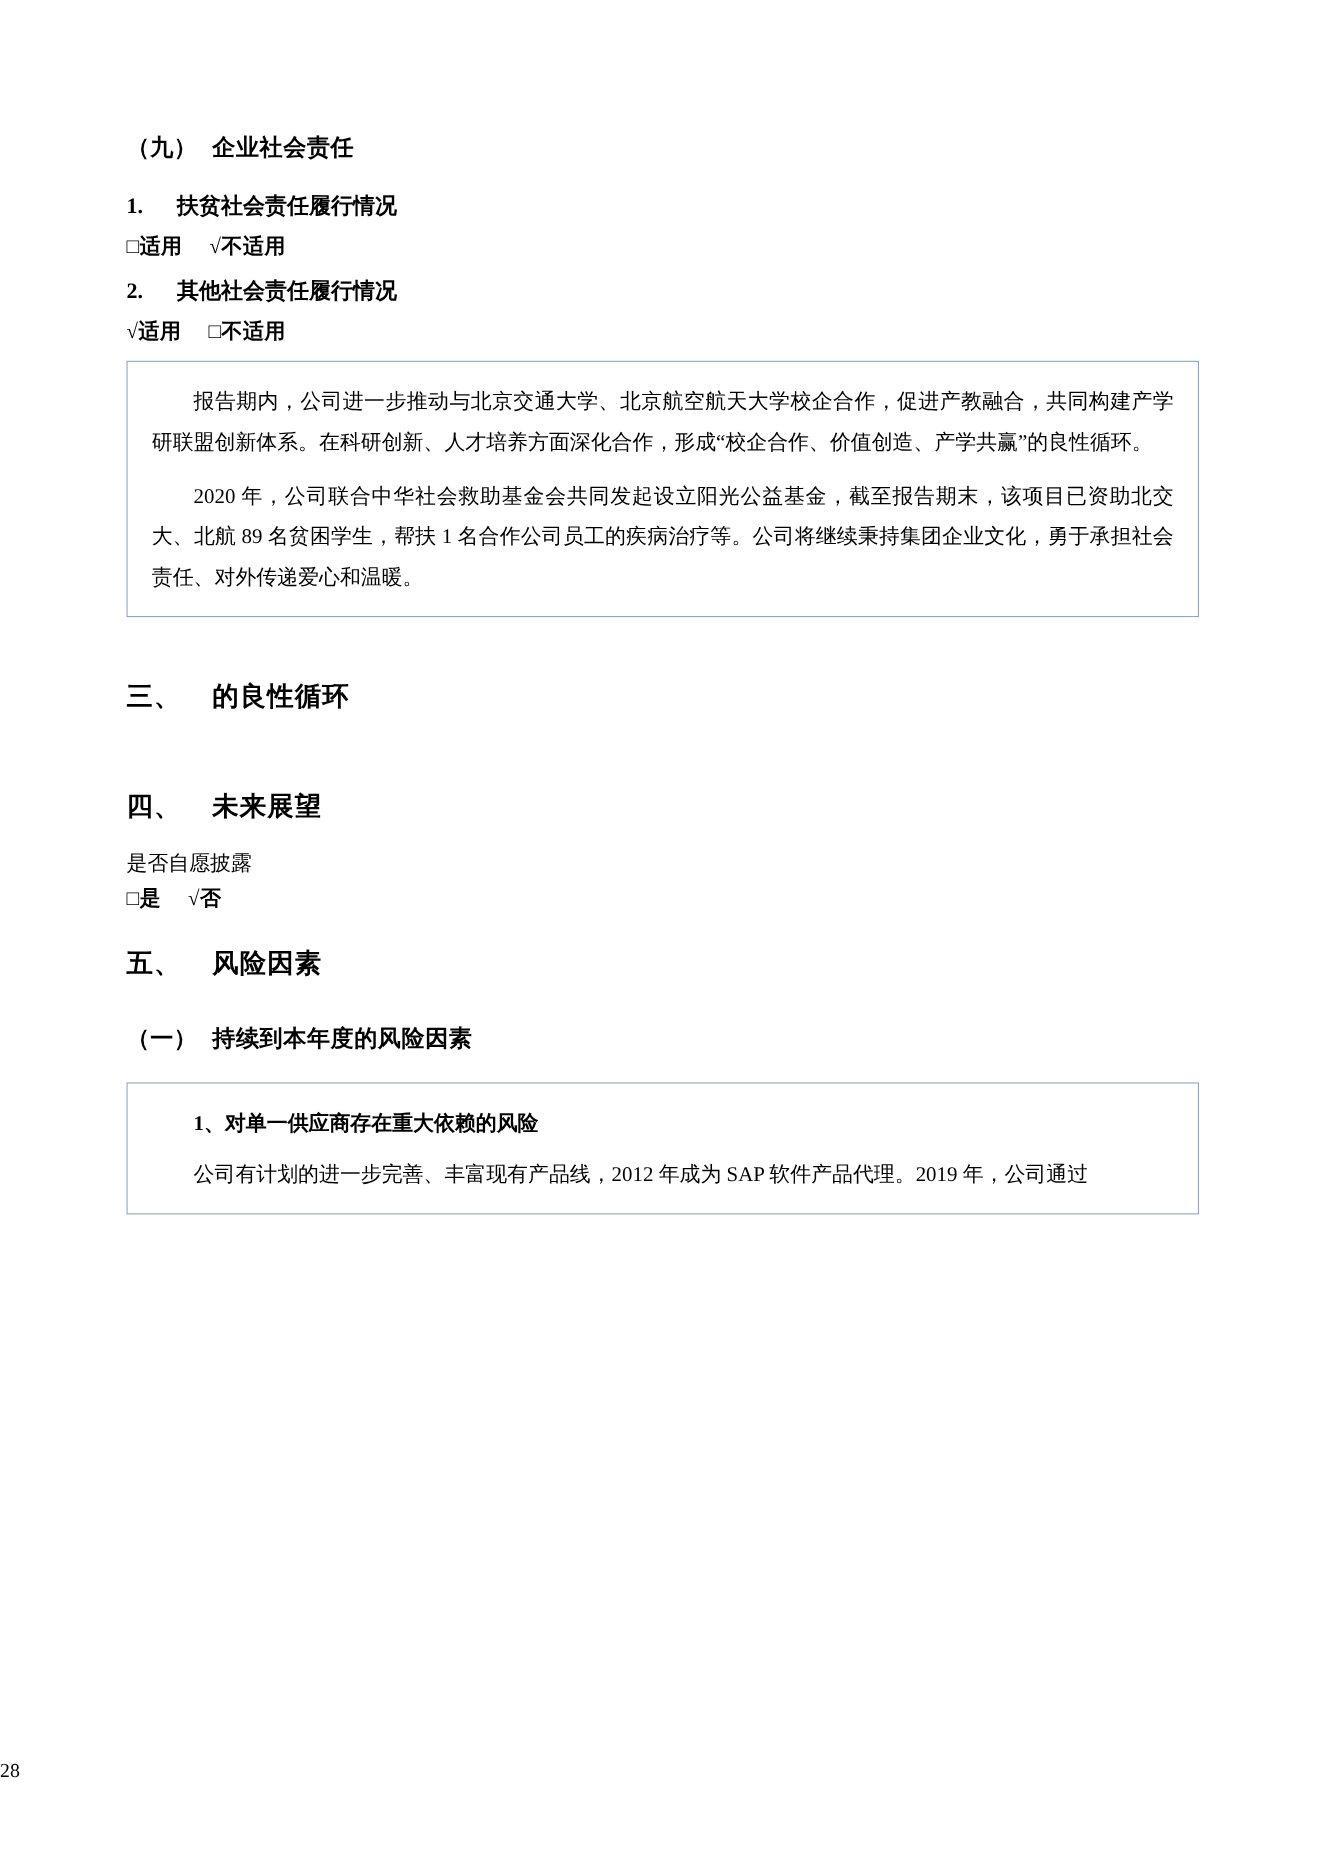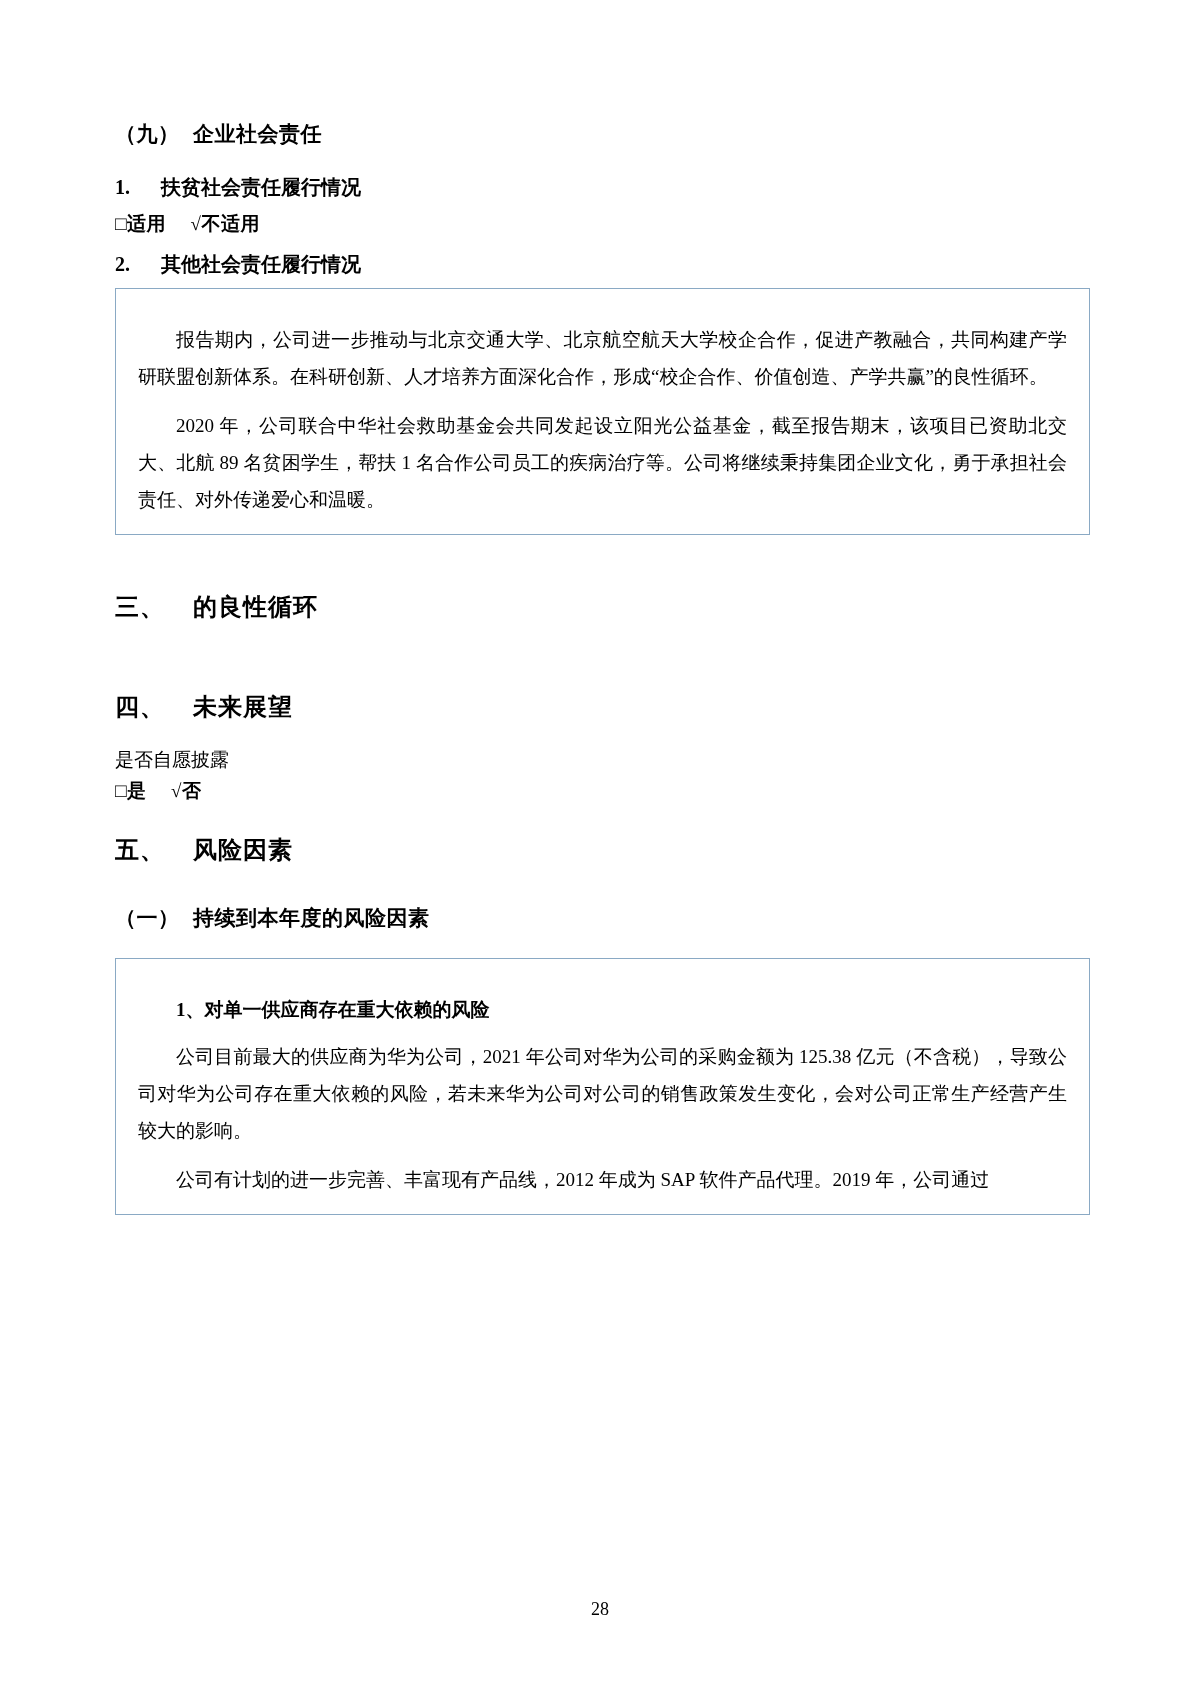--- a/index.html
+++ b/index.html
@@ -62,21 +62,21 @@
     letter-spacing: 0.5px;
     font-weight: bold;
   }
   .checkline .gap {
     display: inline-block;
     width: 14px;
   }
   .box {
     border: 1px solid #8aa9c4;
     box-sizing: border-box;
-    padding: 32px 22px 16px 22px;
+    padding: 18px 22px 16px 22px;
     margin: 0 0 10px 0;
   }
   .box p {
     margin: 0 0 12px 0;
     font-size: 19px;
     line-height: 1.95;
     text-align: justify;
     text-indent: 2em;
   }
   .box p:last-child {
@@ -92,21 +92,21 @@
   .plain {
     font-size: 19px;
     line-height: 1.6;
     margin: 0 0 2px 0;
   }
   .page-number {
     position: absolute;
     left: 0;
     right: 0;
     bottom: 76px;
-    text-align: center;
+    text-align: left;
     font-size: 18px;
   }
 </style>
 </head>
 <body>
 
 <div class="page">
 
   <div class="h-section">
     <span class="num">（九）</span>
@@ -122,20 +122,25 @@
     <span>□适用</span>
     <span class="gap"></span>
     <span>√不适用</span>
   </div>
 
   <div class="h-item">
     <span class="num">2.</span>
     <span>其他社会责任履行情况</span>
   </div>
 
+  <div class="checkline">
+    <span>√适用</span>
+    <span class="gap"></span>
+    <span>□不适用</span>
+  </div>
 
   <div class="box">
     <p>报告期内，公司进一步推动与北京交通大学、北京航空航天大学校企合作，促进产教融合，共同构建产学研联盟创新体系。在科研创新、人才培养方面深化合作，形成“校企合作、价值创造、产学共赢”的良性循环。</p>
     <p>2020 年，公司联合中华社会救助基金会共同发起设立阳光公益基金，截至报告期末，该项目已资助北交大、北航 89 名贫困学生，帮扶 1 名合作公司员工的疾病治疗等。公司将继续秉持集团企业文化，勇于承担社会责任、对外传递爱心和温暖。</p>
   </div>
 
   <div class="spacer-lg"></div>
 
   <div class="h-major">
     <span class="num">三、</span>
@@ -167,19 +172,18 @@
 
   <div class="spacer-sm"></div>
 
   <div class="h-section">
     <span class="num">（一）</span>
     <span>持续到本年度的风险因素</span>
   </div>
 
   <div class="box">
     <p class="sub-title">1、对单一供应商存在重大依赖的风险</p>
-    <p>公司目前最大的供应商为华为公司，2021 年公司对华为公司的采购金额为 125.38 亿元（不含税），导致公司对华为公司存在重大依赖的风险，若未来华为公司对公司的销售政策发生变化，会对公司正常生产经营产生较大的影响。</p>
     <p>公司有计划的进一步完善、丰富现有产品线，2012 年成为 SAP 软件产品代理。2019 年，公司通过</p>
   </div>
 
   <div class="page-number">28</div>
 
 </div>
 
 </body></html>

